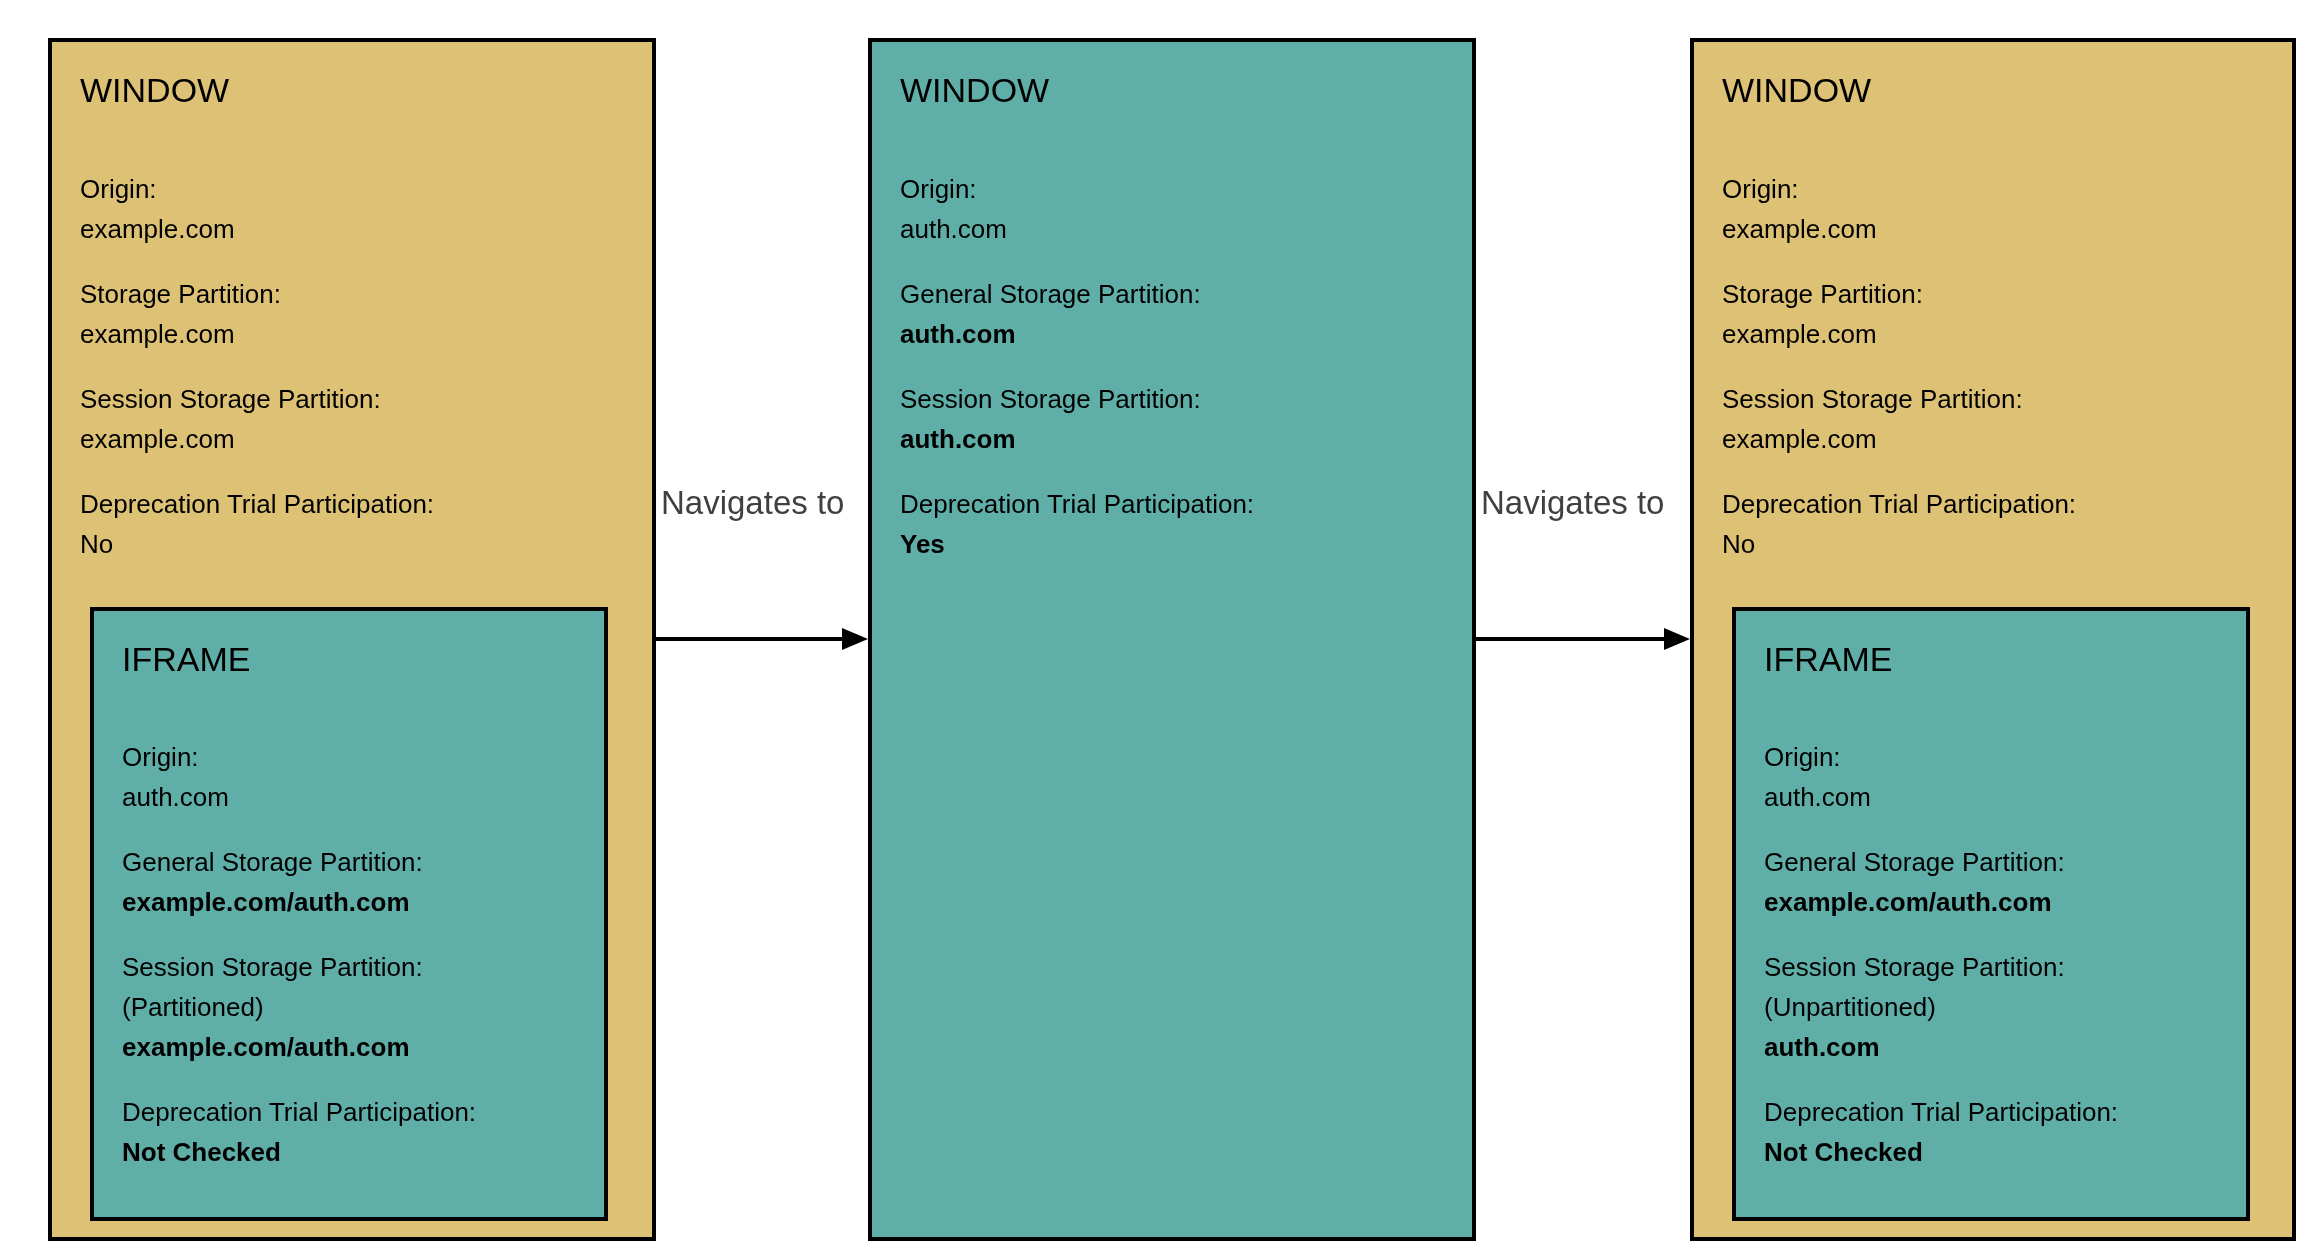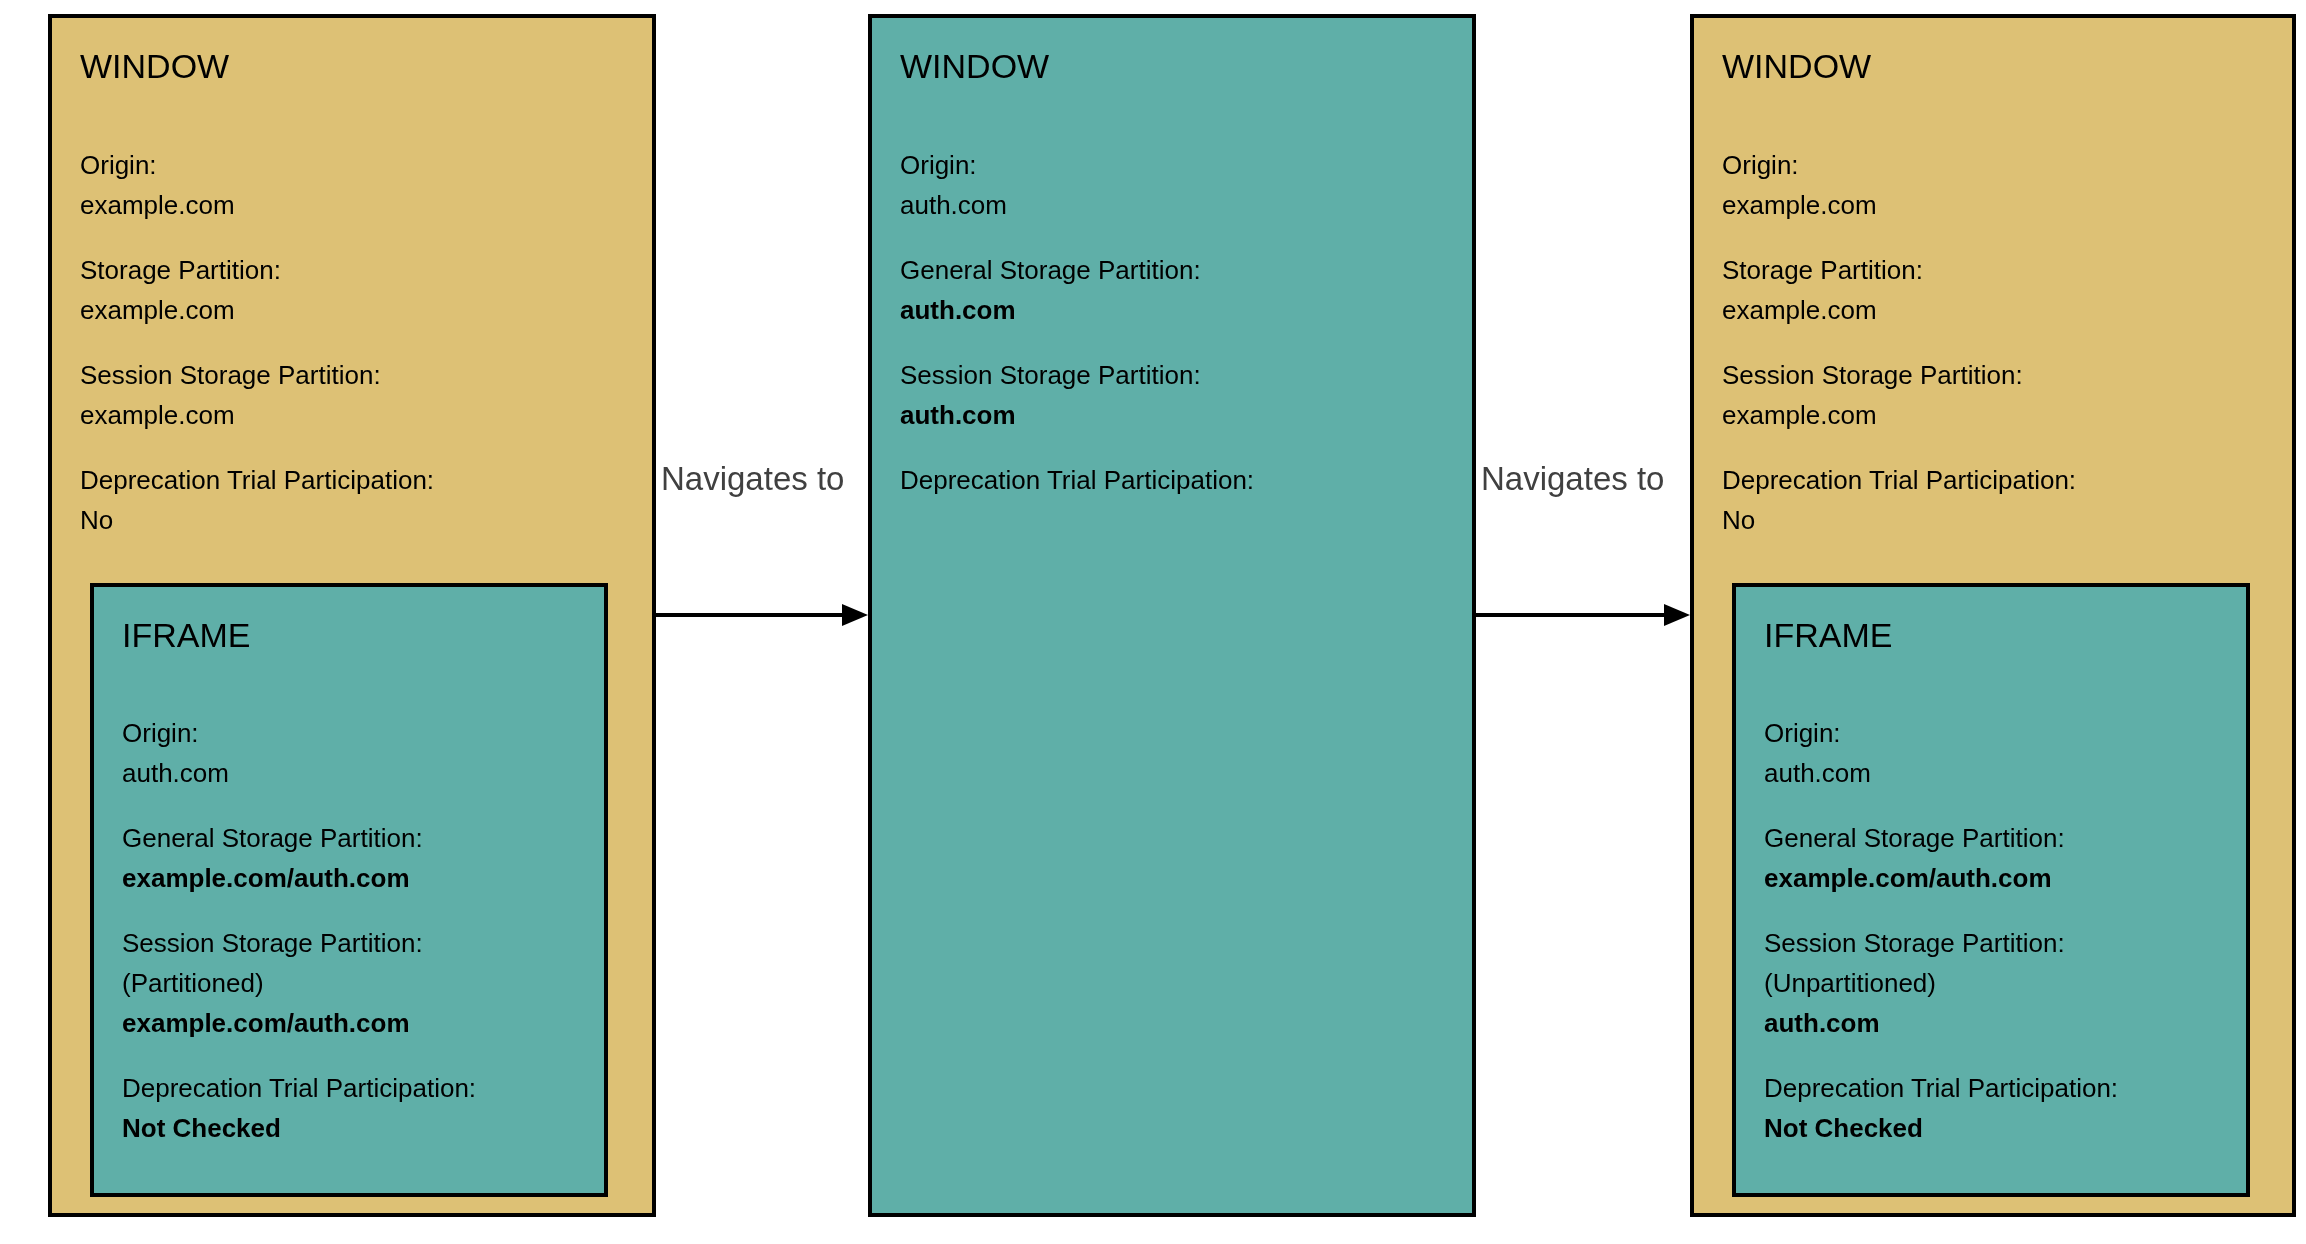--- a/index.html
+++ b/index.html
@@ -13,20 +13,21 @@
     font-family: "Liberation Sans", sans-serif;
     color: #000000;
     overflow: hidden;
     position: relative;
   }
 
   #stage {
     position: relative;
     width: 2306px;
     height: 1140px;
+    margin-top: 24px;
   }
 
   
   .panel {
     position: absolute;
     box-sizing: border-box;
     border: 4px solid #000000;
   }
   .panel.yellow { background: #ddc175; }
   .panel.teal   { background: #5fafa8; }
@@ -197,20 +198,21 @@
     <div class="field">
       <span class="field-label">General Storage Partition:</span>
       <span class="field-value bold">auth.com</span>
     </div>
     <div class="field">
       <span class="field-label">Session Storage Partition:</span>
       <span class="field-value bold">auth.com</span>
     </div>
     <div class="field">
       <span class="field-label">Deprecation Trial Participation:</span>
+      <span class="field-value bold">Yes</span>
     </div>
   </div>
 
   <div class="arrow-label" id="arrow-label-2">Navigates to</div>
   <div class="arrow" id="arrow-2">
     <div class="shaft"></div>
     <div class="head"></div>
   </div>
 
   <div class="panel yellow" id="panel-3"></div>

